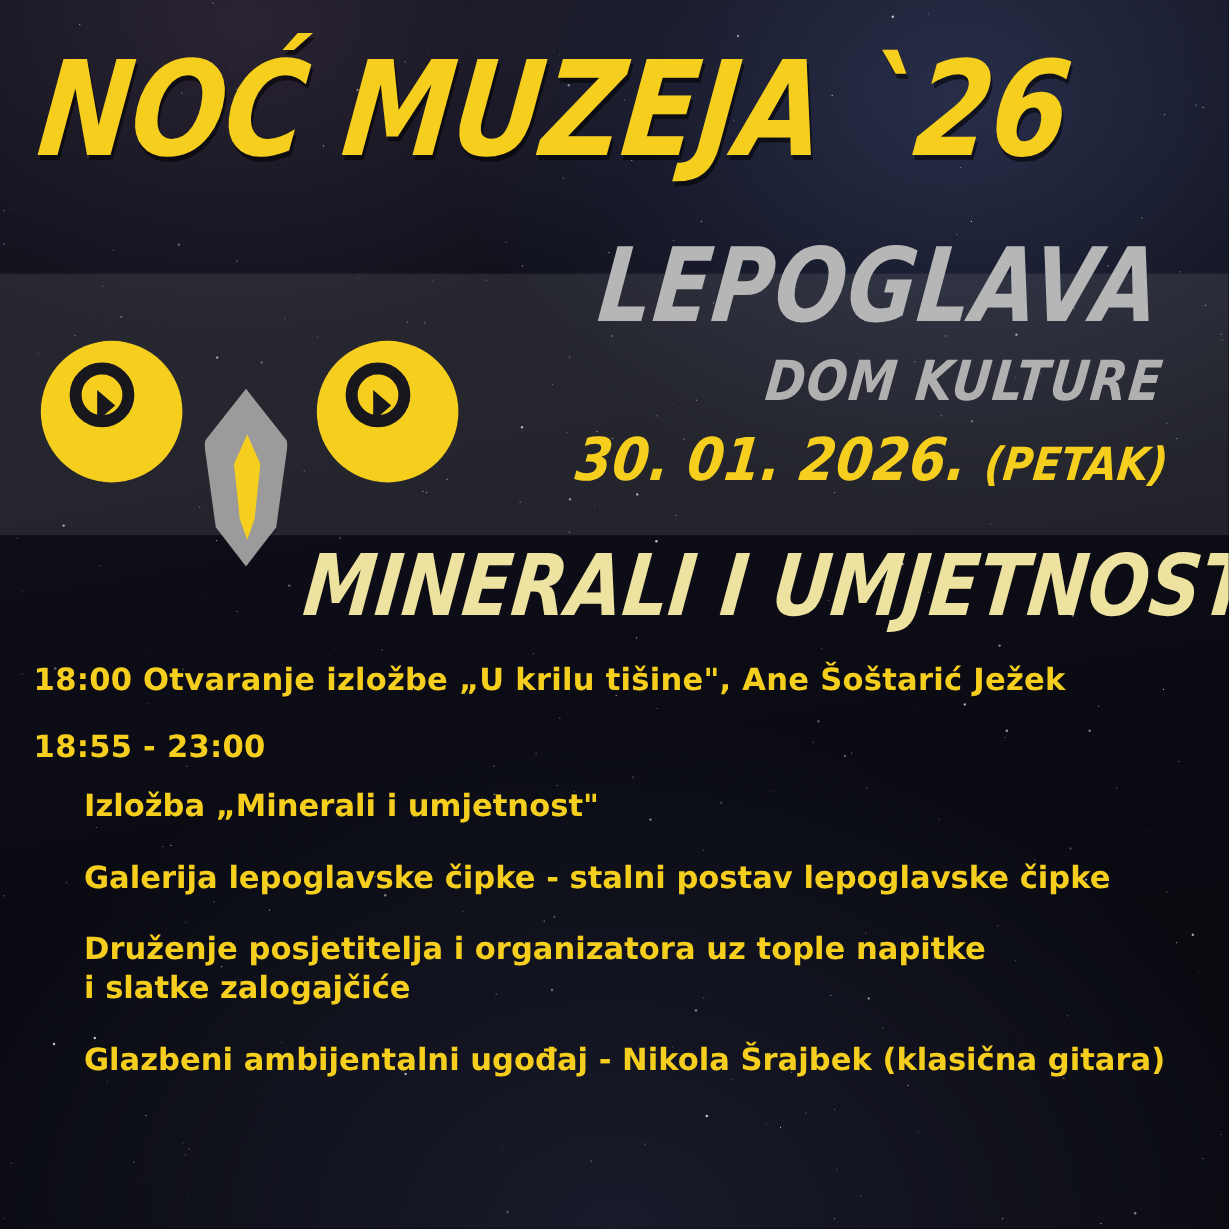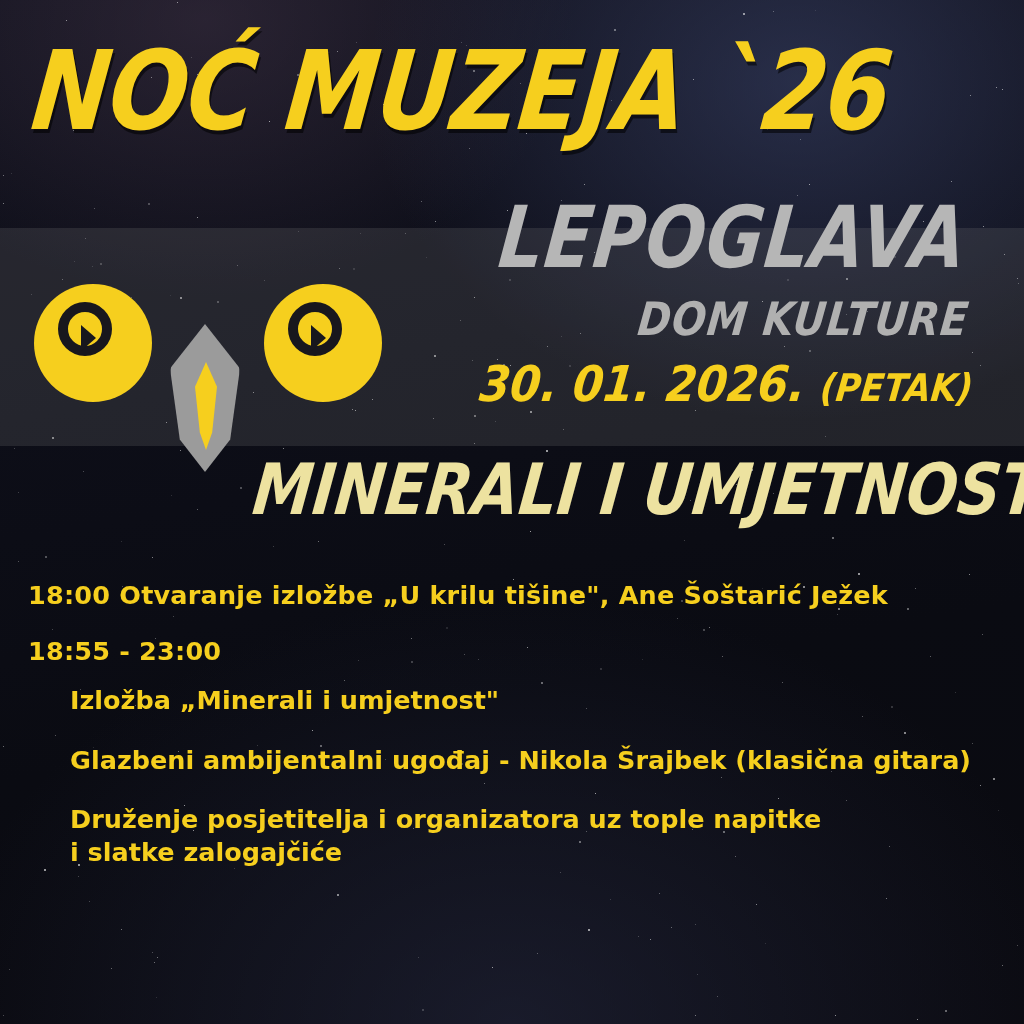--- a/index.html
+++ b/index.html
@@ -175,21 +175,21 @@
     top: 552px;
     width: 980px;
   }
   .line {
     font-weight: bold;
     font-size: 25.5px;
     color: #f6cf1e;
     letter-spacing: 0.2px;
     white-space: nowrap;
   }
-  .line.head { margin-bottom: 26px; margin-top: 28px; }
+  .line.head { margin-bottom: 26px; }
   .line.time2 { margin-bottom: 18px; }
   .item {
     font-weight: bold;
     font-size: 25.5px;
     color: #f6cf1e;
     margin-left: 42px;
     margin-bottom: 27px;
     line-height: 1.28;
   }
   .item.last { margin-bottom: 0; }
@@ -486,18 +486,19 @@
     <div class="beak-inner"></div>
   </div>
 
   <div class="program">
     <div class="line head">
       <span>18:00</span>
       <span>Otvaranje izložbe „U krilu tišine", Ane Šoštarić Ježek</span>
     </div>
     <div class="line time2">18:55 - 23:00</div>
     <div class="item">Izložba „Minerali i umjetnost"</div>
-    <div class="item">Glazbeni ambijentalni ugođaj - Nikola Šrajbek (klasična gitara)</div>
+    <div class="item">Galerija lepoglavske čipke - stalni postav lepoglavske čipke</div>
     <div class="item" style="white-space:pre-line;">Druženje posjetitelja i organizatora uz tople napitke
 i slatke zalogajčiće</div>
+    <div class="item">Glazbeni ambijentalni ugođaj - Nikola Šrajbek (klasična gitara)</div>
   </div>
 
 </div>
 
 </body></html>

